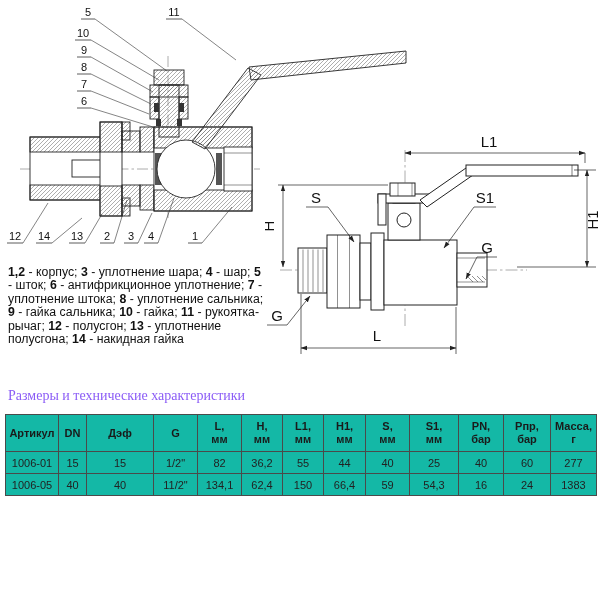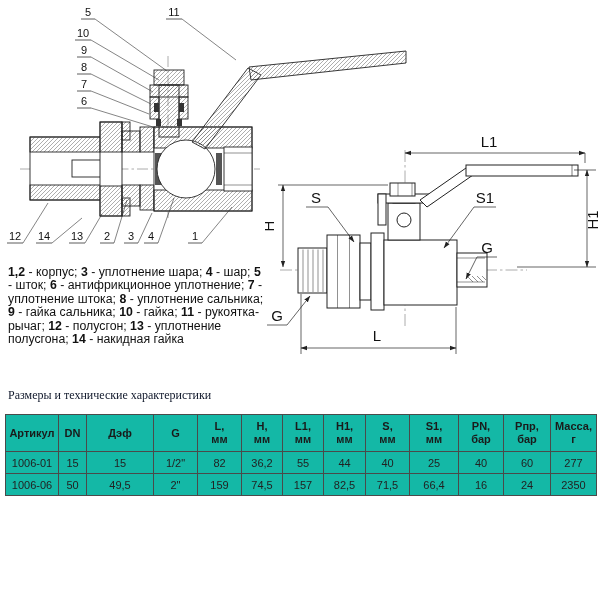--- a/index.html
+++ b/index.html
@@ -4,21 +4,21 @@
 <style>
   html,body{margin:0;padding:0;background:#fff;}
   #frame{position:relative;width:600px;height:590px;background:#ffffff;overflow:hidden;
          font-family:"Liberation Sans",sans-serif;color:#111;}
   svg text{font-family:"Liberation Sans",sans-serif;fill:#111;}
   .callout{font-size:11px;}
   .dimlbl{font-size:15px;}
   #legend{position:absolute;left:8px;top:266px;width:258px;
           font-family:Liberation Sans, sans-serif;font-size:12.3px;line-height:13.4px;color:#111;}
   #section-title{position:absolute;left:8px;top:388px;
-          font-family:"Liberation Serif",serif;font-size:12px;color:#0f172a;}
+          font-family:"Liberation Serif",serif;font-size:14px;color:#8b5cf6;}
   #spec-table{position:absolute;left:5px;top:414px;width:591px;border-collapse:collapse;
           table-layout:fixed;font-size:11px;color:#222;background:#14b8a6;}
   #spec-table th,#spec-table td{border:1px solid #4a4a4a;text-align:center;vertical-align:middle;
           padding:0 1px;overflow:hidden;}
   #spec-table th{height:36px;font-weight:bold;line-height:13px;font-size:11px;color:#1a1a1a;}
   #spec-table td{height:21px;font-size:11px;}
 </style>
 </head>
 <body>
 
@@ -255,30 +255,30 @@
           <td>36,2</td>
           <td>55</td>
           <td>44</td>
           <td>40</td>
           <td>25</td>
           <td>40</td>
           <td>60</td>
           <td>277</td>
         </tr>
         <tr>
-          <td>1006-06</td>
-          <td>50</td>
-          <td>49,5</td>
-          <td>2"</td>
-          <td>159</td>
-          <td>74,5</td>
-          <td>157</td>
-          <td>82,5</td>
-          <td>71,5</td>
+          <td>1006-05</td>
+          <td>40</td>
+          <td>40</td>
+          <td>11/2"</td>
+          <td>134,1</td>
+          <td>62,4</td>
+          <td>150</td>
           <td>66,4</td>
+          <td>59</td>
+          <td>54,3</td>
           <td>16</td>
           <td>24</td>
-          <td>2350</td>
+          <td>1383</td>
         </tr>
       </tbody>
   </table>
 
 </div>
 
 </body></html>

